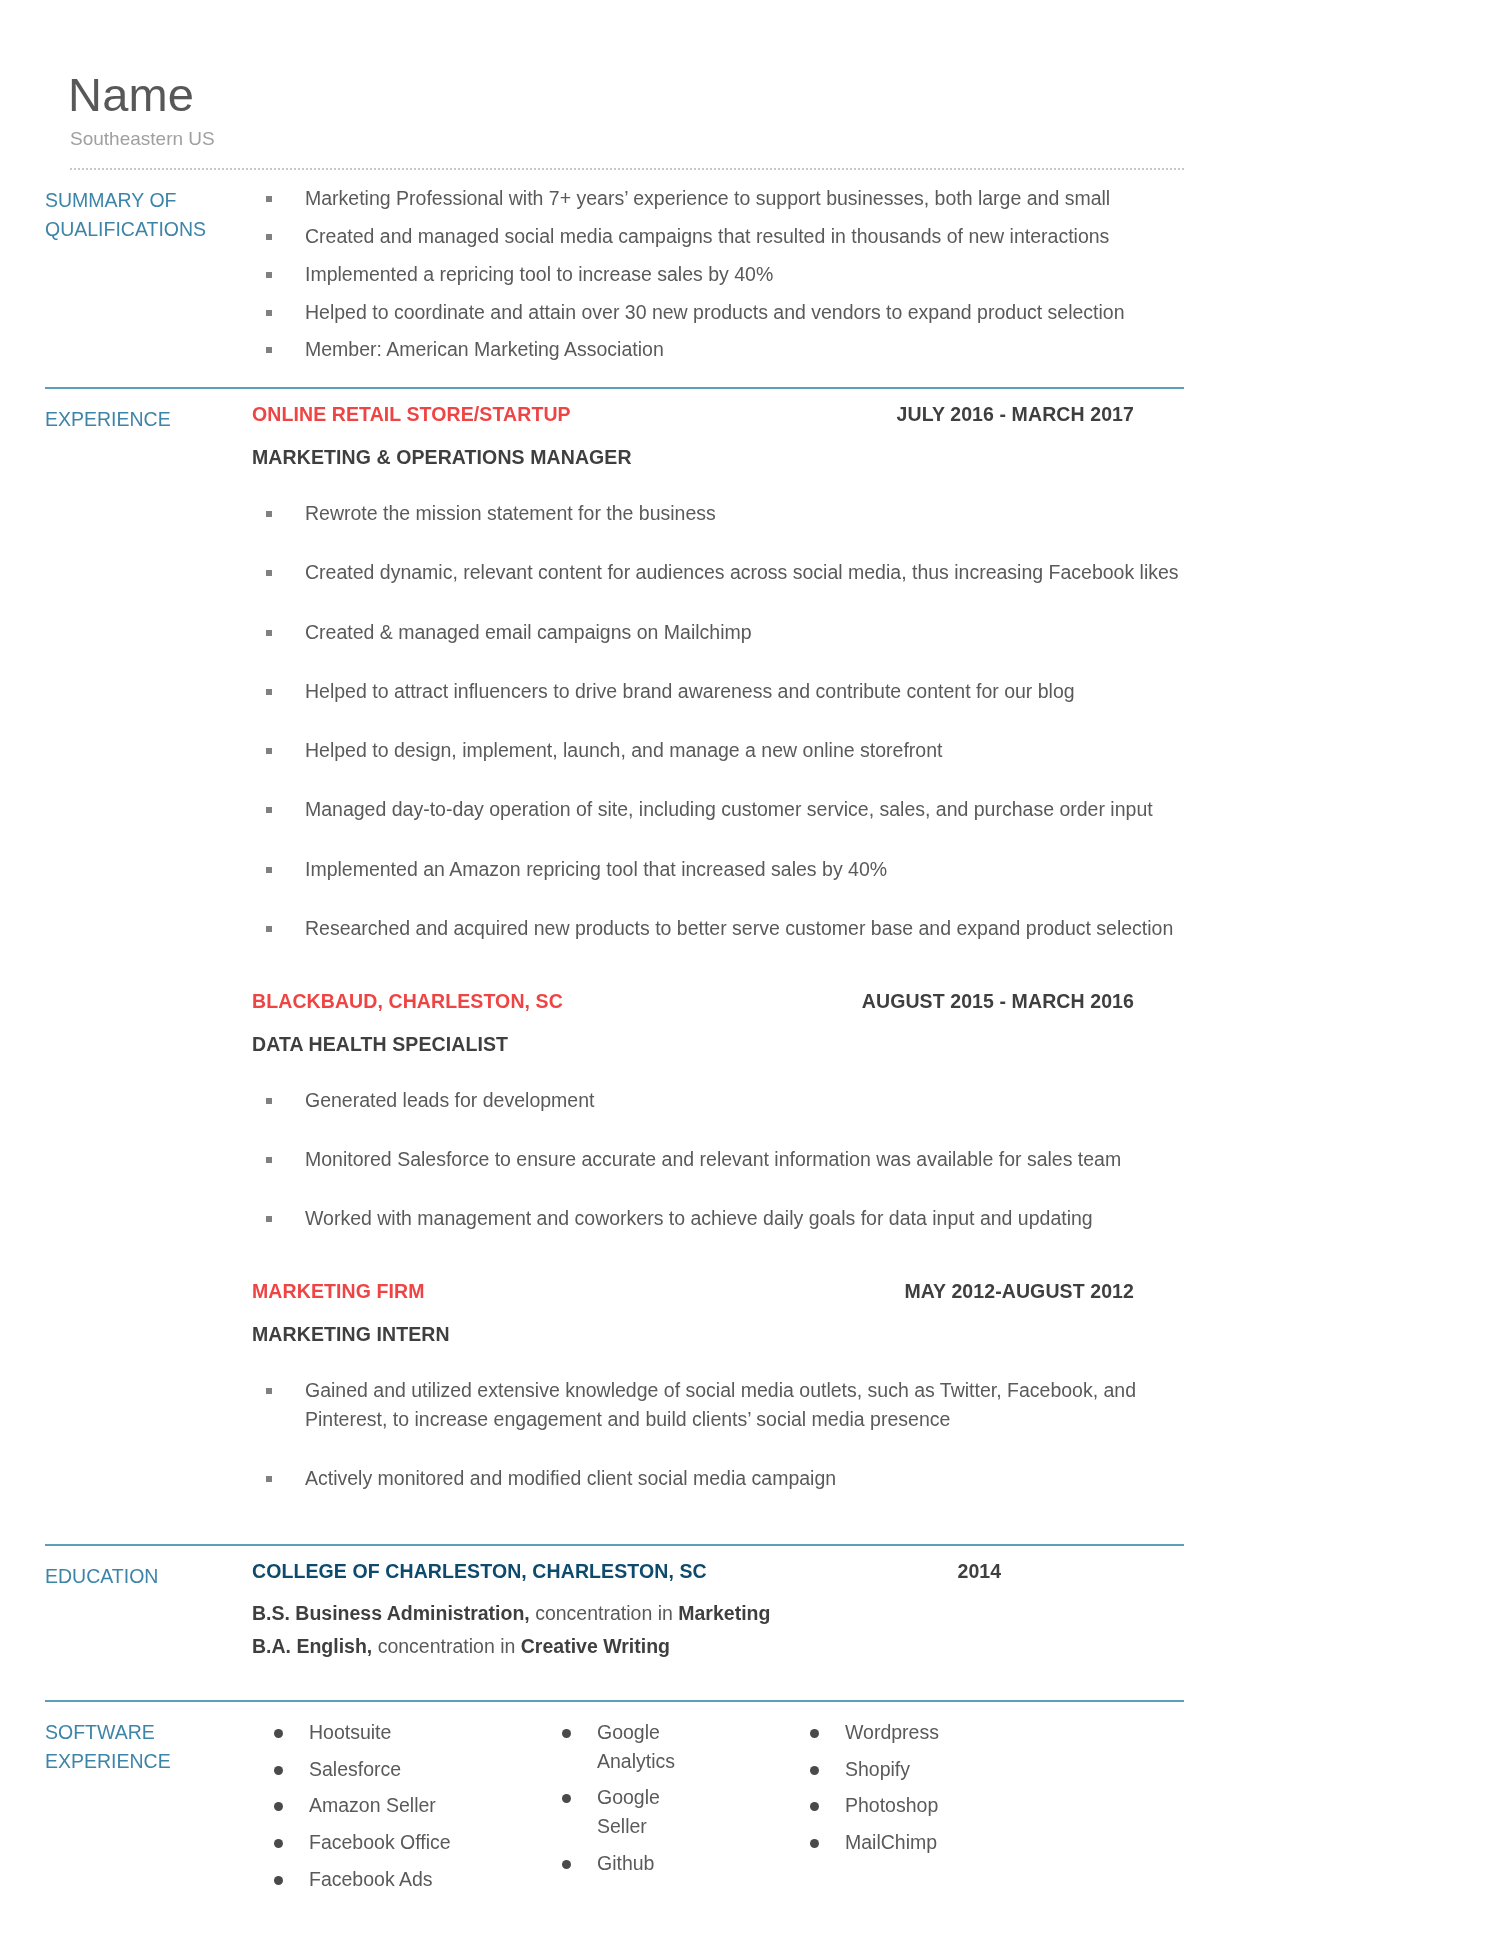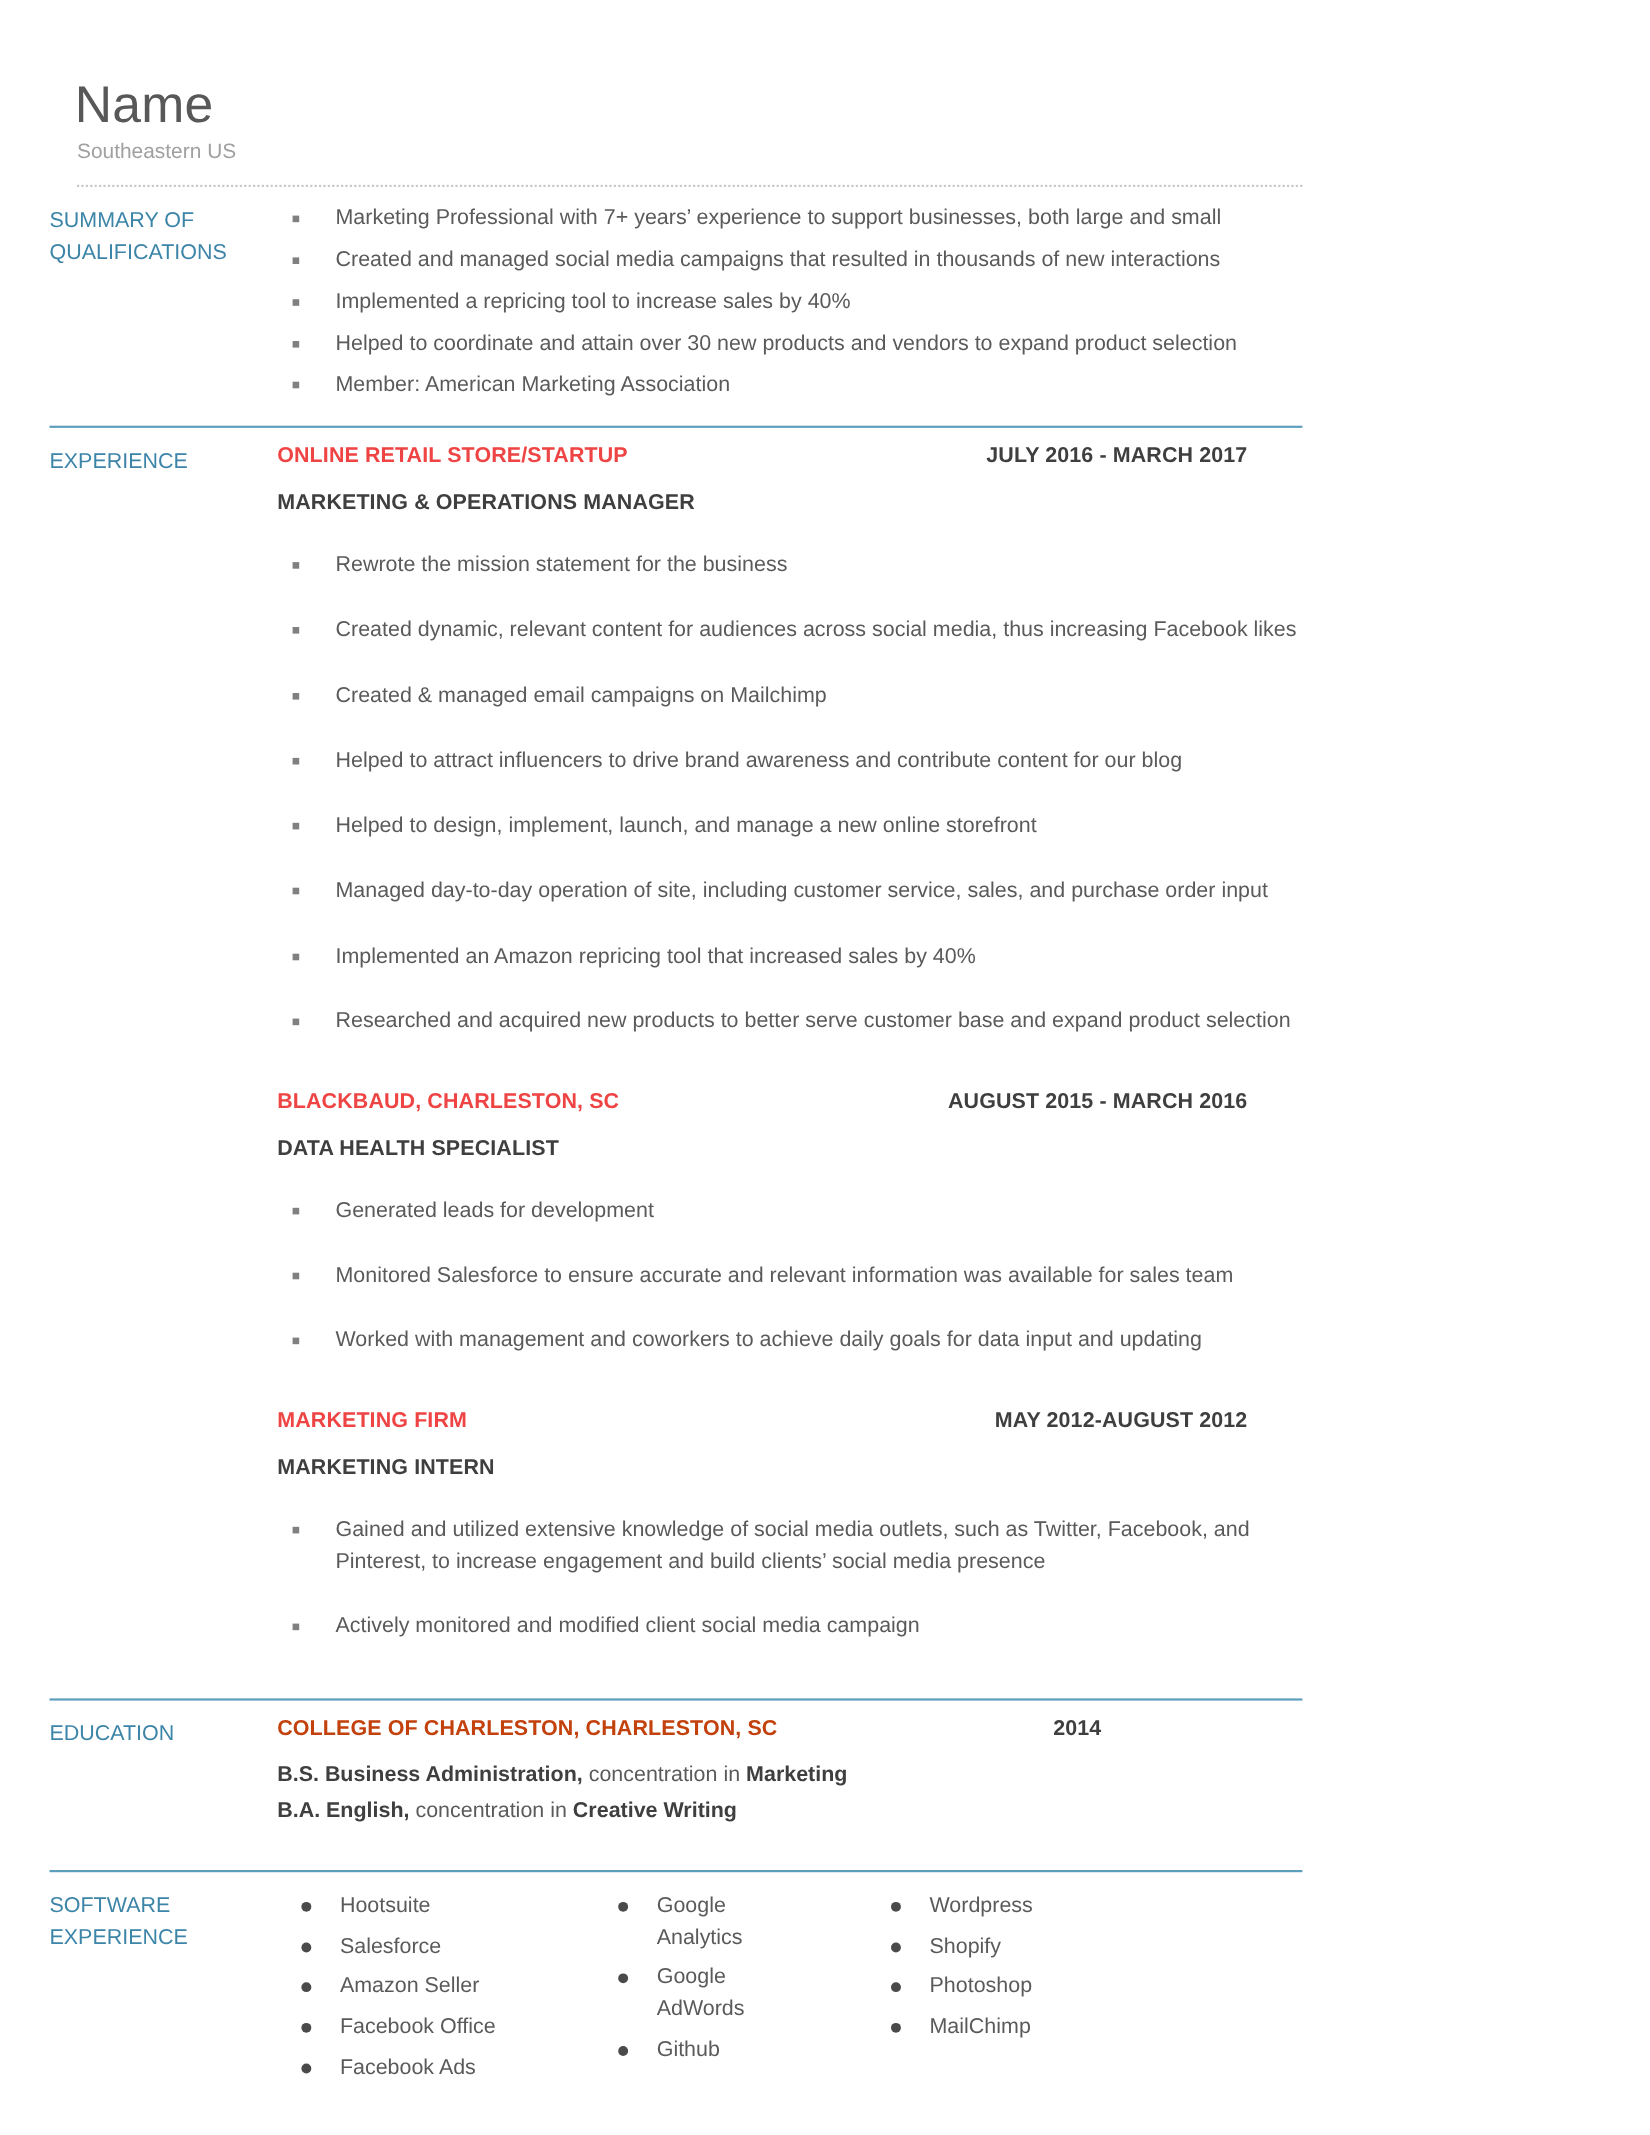--- a/index.html
+++ b/index.html
@@ -142,21 +142,21 @@
 
   
   .edu-head {
     display: flex;
     justify-content: space-between;
     align-items: baseline;
   }
   .edu-school {
     font-size: 19.5px;
     font-weight: bold;
-    color: #c2410c;
+    color: #0c4a6e;
     letter-spacing: 0.1px;
   }
   .edu-year {
     font-size: 19.5px;
     font-weight: bold;
     color: #3f3f3f;
     white-space: nowrap;
     padding-right: 183px;
   }
   .edu-degree {
@@ -350,21 +350,21 @@
         </div>
 
         <div class="sw-col c2">
           <ul class="rnd">
             <li class="wrap2">
               <span>Google</span>
               <span class="l2">Analytics</span>
             </li>
             <li class="wrap2">
               <span>Google</span>
-              <span class="l2">AdWords</span>
+              <span class="l2">Seller</span>
             </li>
             <li>
               <span>Github</span>
             </li>
           </ul>
         </div>
 
         <div class="sw-col c3">
           <ul class="rnd">
             <li>

